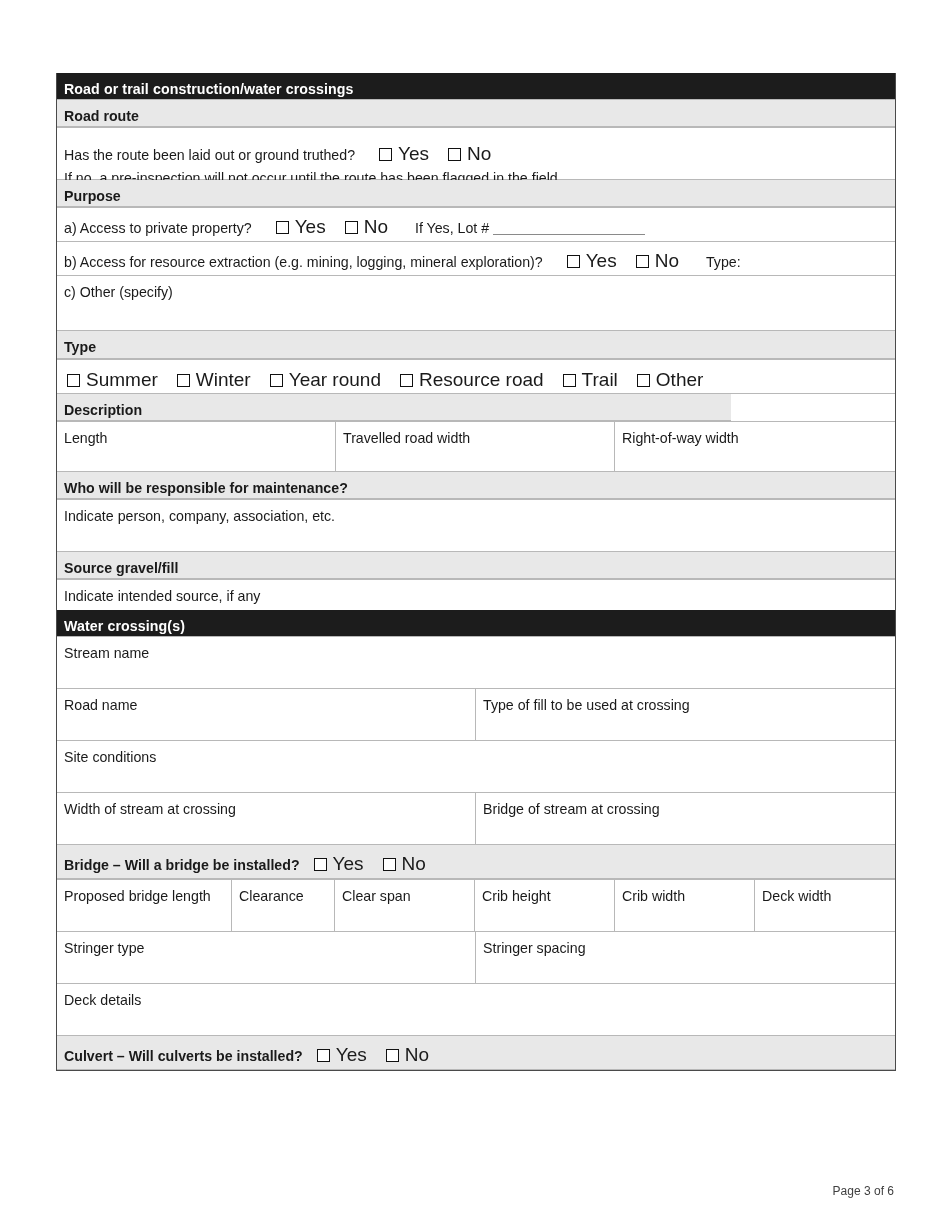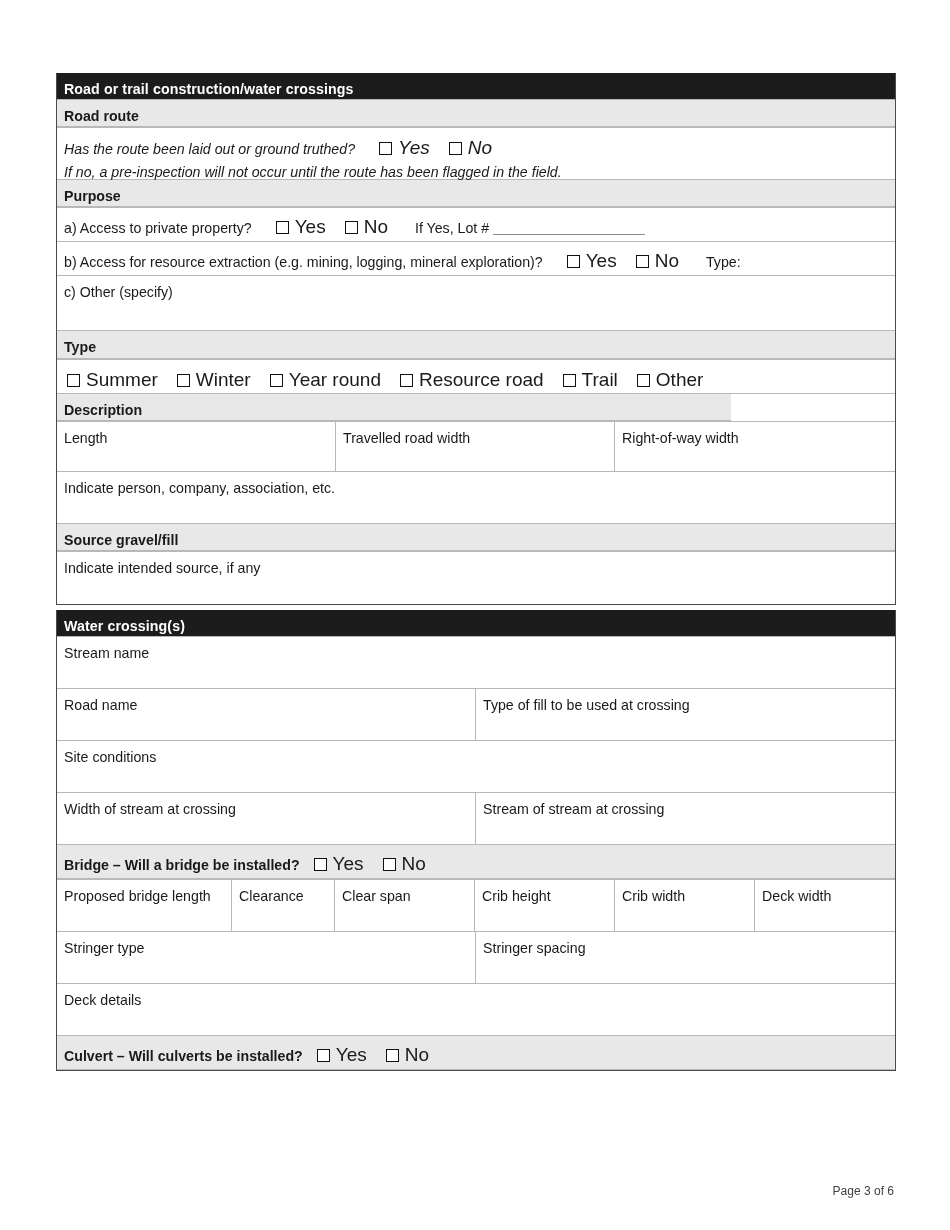--- a/index.html
+++ b/index.html
@@ -152,21 +152,21 @@
 
     <div class="row">
       <div class="cell bar-black" style="width:838px;">Road or trail construction/water crossings</div>
     </div>
 
     <div class="row">
       <div class="cell bar-grey" style="width:838px;">Road route</div>
     </div>
 
     <div class="row h-52">
-      <div class="cell" style="width:838px; padding-top:7px;font-style:italic;">
+      <div class="cell" style="width:838px; padding-top:13px;">
         <div class="inline-q">
           <span class="q-text">Has the route been laid out or ground truthed?</span>
           <span class="gap-lg"></span>
           <span class="cbx-group">
             <span class="cbx"></span>
             <span class="cbx-label">Yes</span>
           </span>
           <span class="cbx-group">
             <span class="cbx"></span>
             <span class="cbx-label">No</span>
@@ -269,20 +269,23 @@
         <span>Length</span>
       </div>
       <div class="cell" style="width:279px;">
         <span>Travelled road width</span>
       </div>
       <div class="cell" style="width:280px;">
         <span>Right-of-way width</span>
       </div>
     </div>
 
+    <div class="row">
+      <div class="cell bar-grey" style="width:838px;">Who will be responsible for maintenance?</div>
+    </div>
 
     <div class="row h-52">
       <div class="cell" style="width:838px;">
         <span>Indicate person, company, association, etc.</span>
       </div>
     </div>
 
     <div class="row">
       <div class="cell bar-grey" style="width:838px;">Source gravel/fill</div>
     </div>
@@ -320,21 +323,21 @@
       <div class="cell" style="width:838px;">
         <span>Site conditions</span>
       </div>
     </div>
 
     <div class="row h-52">
       <div class="cell" style="width:419px;">
         <span>Width of stream at crossing</span>
       </div>
       <div class="cell" style="width:419px;">
-        <span>Stream of stream at crossing</span>
+        <span>Bridge of stream at crossing</span>
       </div>
     </div>
 
     <div class="row">
       <div class="cell bar-grey" style="width:838px;">
         <span class="hdr-label">Bridge – Will a bridge be installed?</span>
         <span class="gap-md"></span>
         <span class="cbx-group">
           <span class="cbx"></span>
           <span class="cbx-label">Yes</span>

